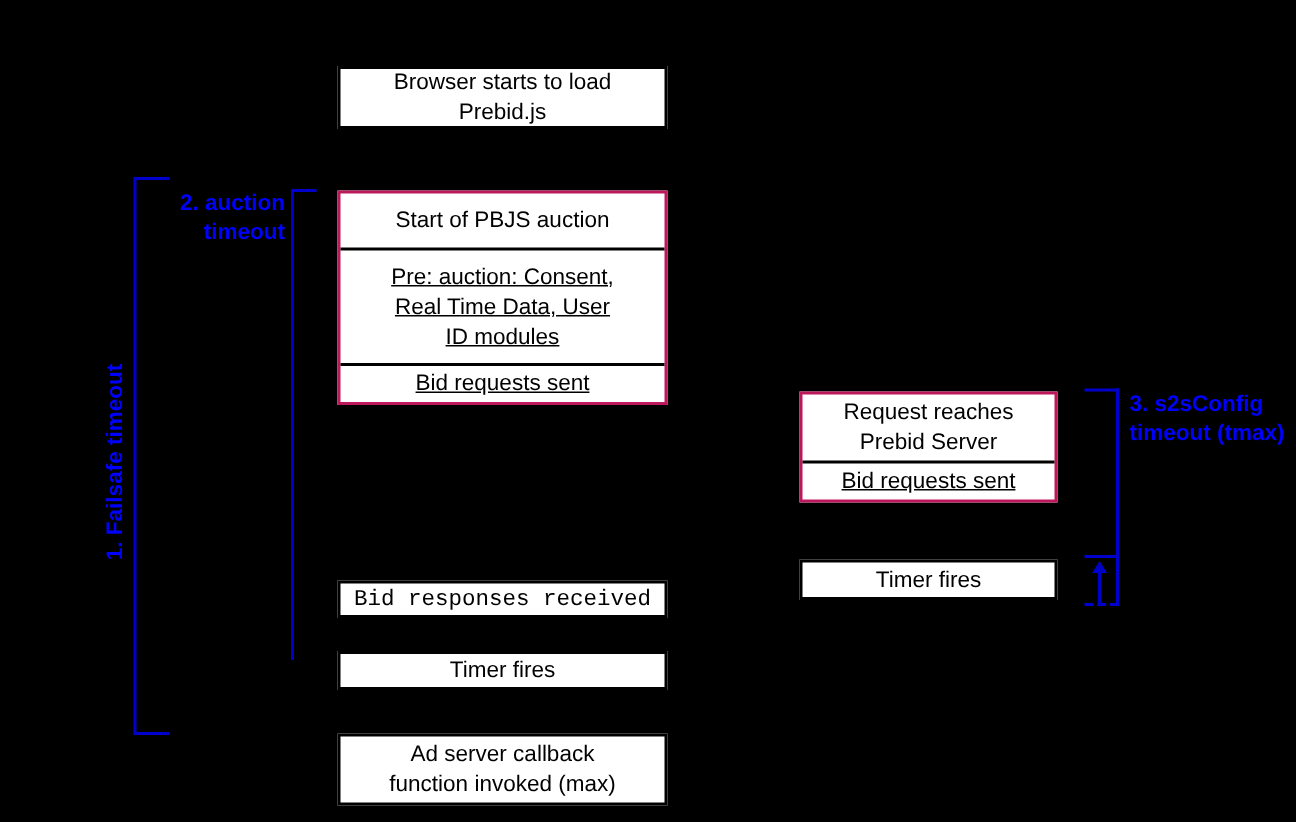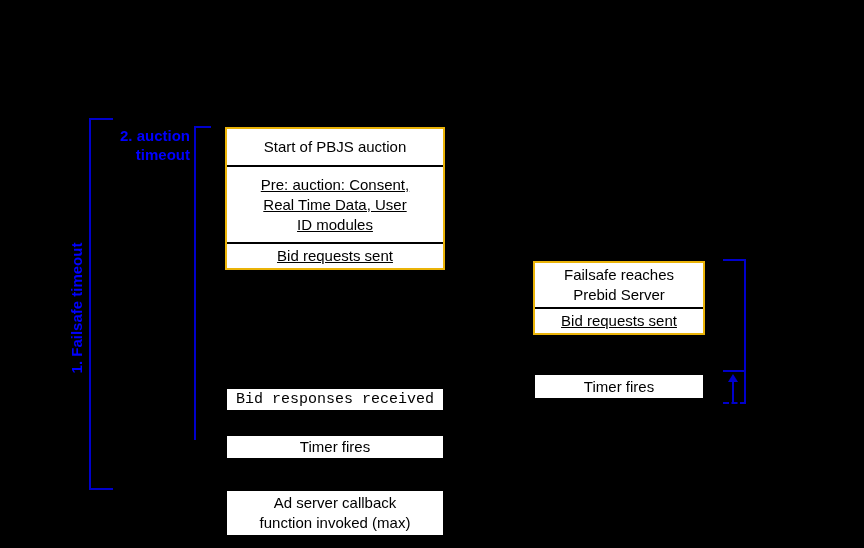--- a/index.html
+++ b/index.html
@@ -7,21 +7,21 @@
     position:relative;width:864px;height:548px;background:#000;
     font-family:"Liberation Sans", sans-serif;overflow:hidden;
   }
   .box{
     position:absolute;background:#fff;border:2px solid #000;
     color:#000;font-size:15px;line-height:20px;text-align:center;
     display:flex;align-items:center;justify-content:center;
     box-sizing:border-box;white-space:pre-line;
   }
   .stack{
-    position:absolute;background:#fff;border:2px solid #eab308;
+    position:absolute;background:#fff;border:2px solid #be185d;
     box-sizing:border-box;display:flex;flex-direction:column;
   }
   .stack .seg{
     flex:none;display:flex;align-items:center;justify-content:center;
     color:#000;font-size:15px;line-height:20px;text-align:center;
     white-space:pre-line;box-sizing:border-box;
   }
   .stack .seg + .seg{border-top:2px solid #000;text-decoration:underline;}
   .bracket{position:absolute;box-sizing:border-box;}
   .bracket.left{border-left:2px solid #0000cc;}
@@ -43,38 +43,40 @@
     position:absolute;width:0;height:0;
     border-left:5px solid transparent;border-right:5px solid transparent;
     border-bottom:8px solid #0000cc;
   }
 </style>
 </head>
 <body>
 
 <div id="stage">
 
+  <div class="box" style="left:225px;top:44px;width:220px;height:42px;">Browser starts to load
+Prebid.js</div>
 
   <div class="stack" style="left:225px;top:127px;width:220px;height:143px;">
     <div class="seg" style="height:36px;">Start of PBJS auction</div>
     <div class="seg" style="height:77px;">Pre: auction: Consent,
 Real Time Data, User
 ID modules</div>
     <div class="seg" style="height:26px;">Bid requests sent</div>
   </div>
 
   <div class="box" style="left:225px;top:387px;width:220px;height:25px;font-family:Liberation Mono, monospace;">Bid responses received</div>
 
   <div class="box" style="left:225px;top:434px;width:220px;height:26px;">Timer fires</div>
 
   <div class="box" style="left:225px;top:489px;width:220px;height:48px;">Ad server callback
 function invoked (max)</div>
 
   <div class="stack" style="left:533px;top:261px;width:172px;height:74px;">
-    <div class="seg" style="height:44px;">Failsafe reaches
+    <div class="seg" style="height:44px;">Request reaches
 Prebid Server</div>
     <div class="seg" style="height:26px;">Bid requests sent</div>
   </div>
 
   <div class="box" style="left:533px;top:373px;width:172px;height:27px;">Timer fires</div>
 
   <div class="bracket left topTick bottomTick" style="left:89px;top:118px;width:24px;height:372px;"></div>
 
   <div class="bracket left topTick" style="left:194px;top:126px;width:17px;height:314px;"></div>
 
@@ -84,15 +86,17 @@
   <div class="dashed" style="left:723px;top:402px;width:23px;"></div>
 
   <div class="arrow-shaft" style="left:732px;top:381px;height:21px;"></div>
   <div class="arrow-head" style="left:728px;top:374px;"></div>
 
   <div class="bluelabel rotated" style="left:1px;top:299px;width:150px;height:18px;">1. Failsafe timeout</div>
 
   <div class="bluelabel" style="left:90px;top:126px;width:100px;text-align:right;">2. auction
 timeout</div>
 
+  <div class="bluelabel" style="left:753px;top:260px;width:110px;">3. s2sConfig
+timeout (tmax)</div>
 
 
 </div>
 
 </body></html>

